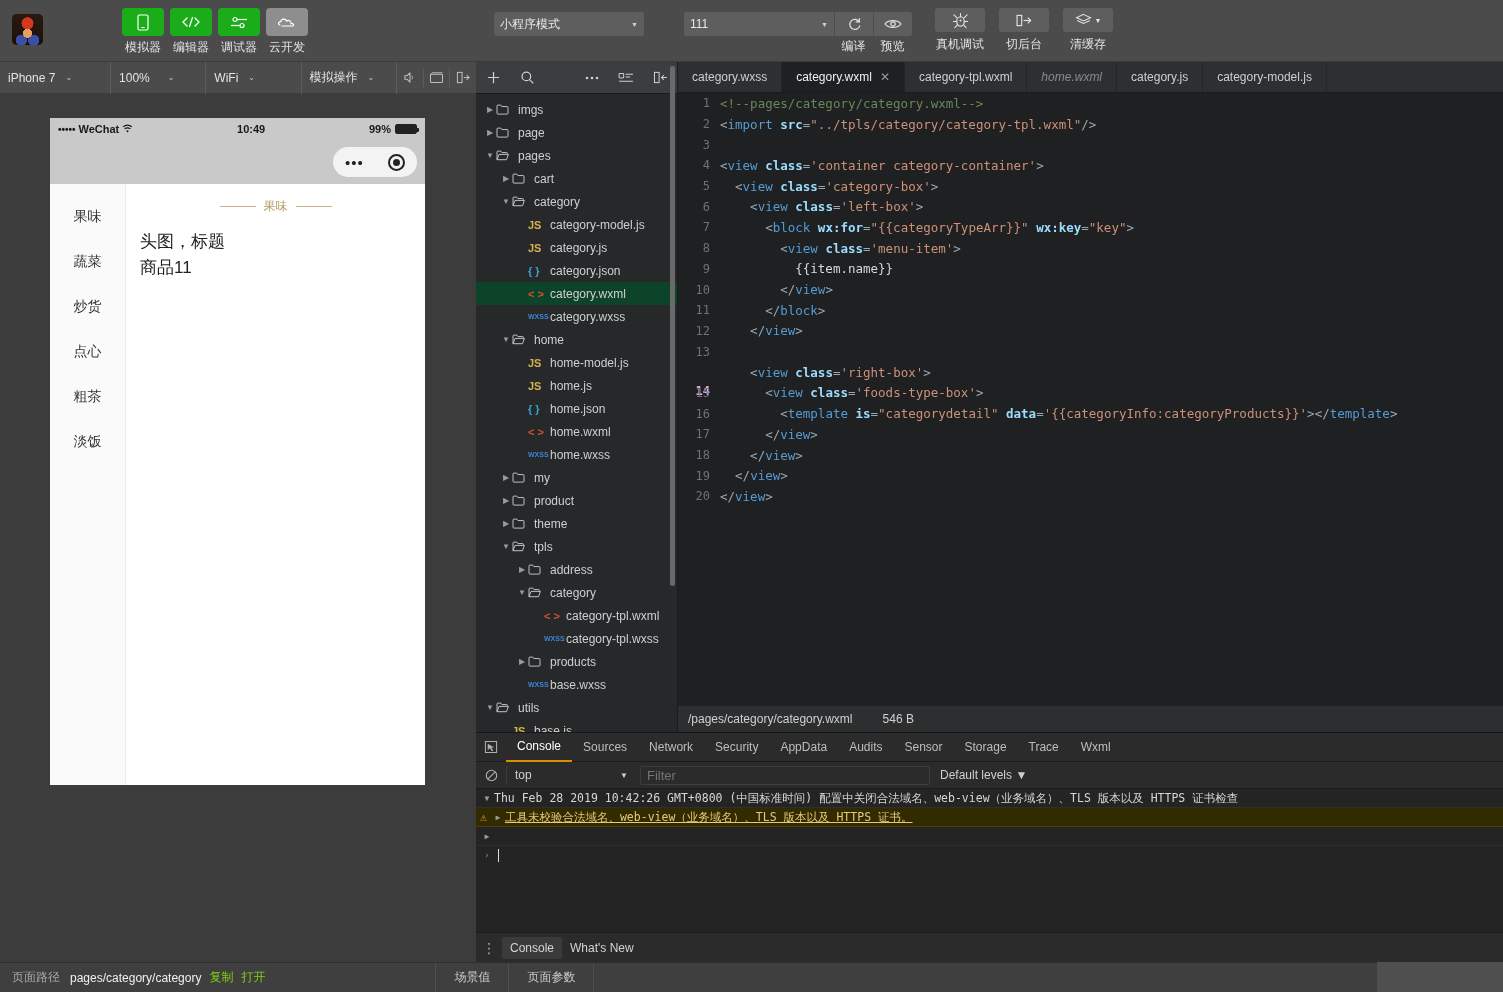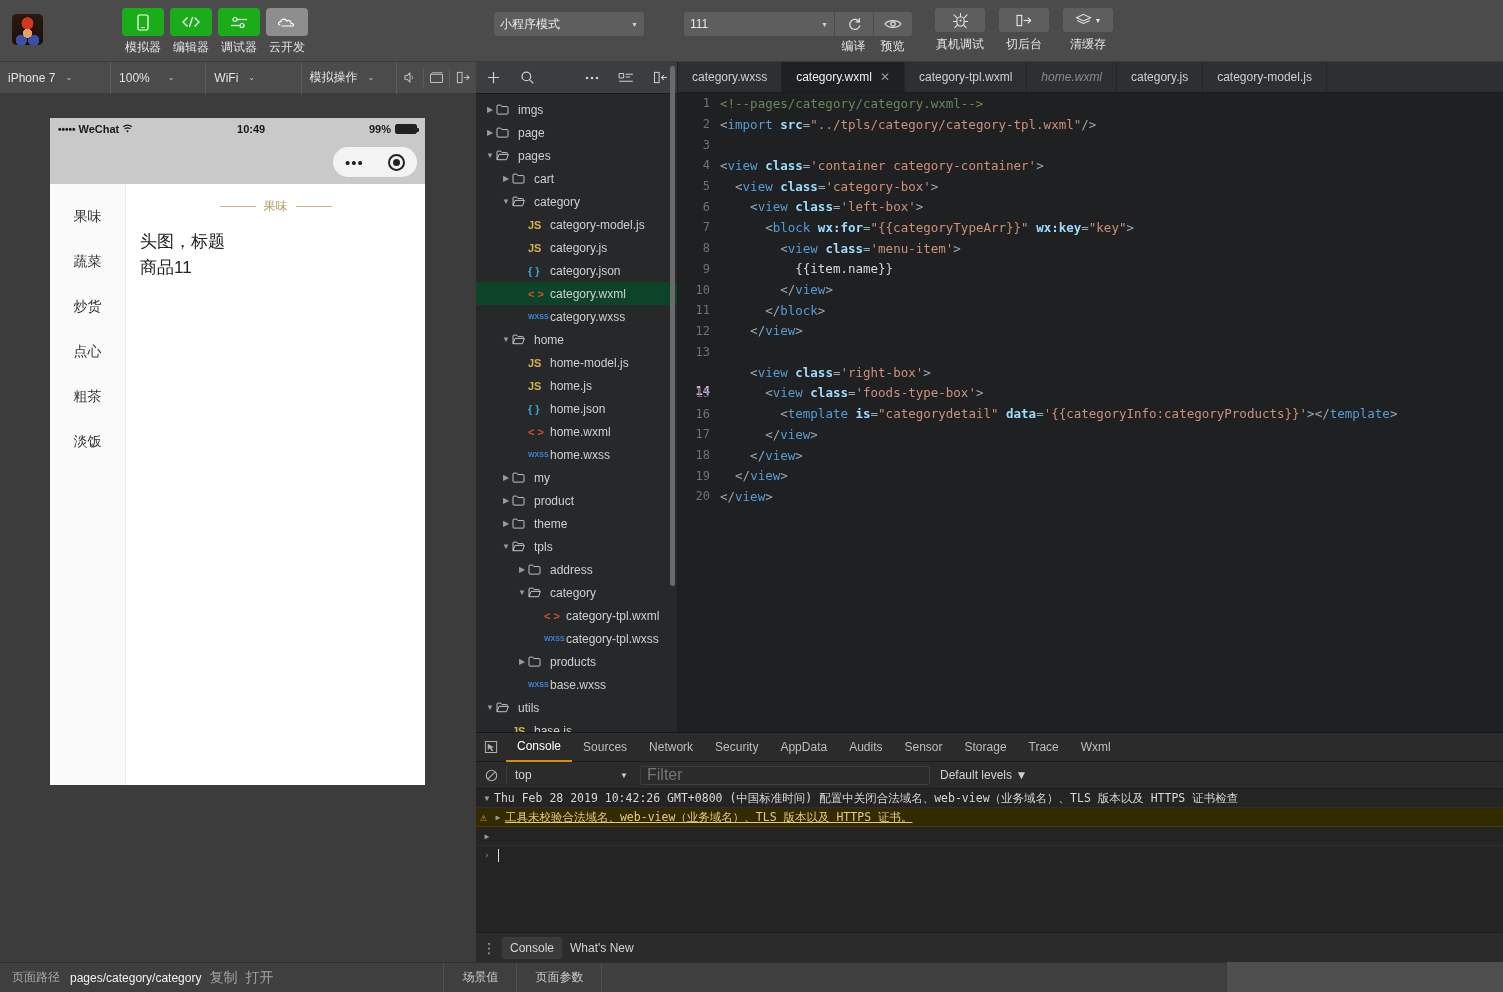--- a/index.html
+++ b/index.html
@@ -192,21 +192,21 @@
   .dt-tab.active { color: #fff; border-bottom: 2px solid #d98f00; }
   .dt-filter { height: 27px; background: #2b2b2b; display: flex; align-items: center;
     border-bottom: 1px solid #1b1b1b; }
   .dt-ban { width: 30px; display: flex; align-items: center; justify-content: center;
     color: #b0b0b0; cursor: pointer; font-size: 13px; }
   .ctx-sel { width: 130px; height: 19px; display: flex; align-items: center;
     font-size: 12px; color: #cfcfcf; border-left: 1px solid #3d3d3d; padding: 0 8px;
     cursor: pointer; }
   .ctx-sel .caret { margin-left: auto; font-size: 8px; }
   .flt { width: 290px; height: 19px; border: 1px solid #3d3d3d; border-radius: 2px;
-    background: transparent; color: #cfcfcf; font-size: 16px; padding: 0 6px;
+    background: transparent; color: #cfcfcf; font-size: 13px; padding: 0 6px;
     margin-left: 4px; outline: none; font-family: "Liberation Sans", sans-serif; }
   .lvl { font-size: 12px; color: #cfcfcf; margin-left: 10px; cursor: pointer; }
   .console { font-family: "DejaVu Sans Mono", monospace; font-size: 11.5px; }
   .crow { min-height: 19px; display: flex; align-items: center; padding: 1px 4px;
     border-bottom: 1px solid #2e2e2e; color: #d6d6d6; white-space: nowrap; }
   .crow.warn { background: #332b00; color: #e8c87a; border-bottom-color: #4a3d08; }
   .crow .tri { width: 14px; color: #9a9a9a; font-size: 8px; flex: 0 0 14px; text-align: center;}
   .crow .wi { color: #e8b339; margin-right: 4px; }
   .crow .lnk { text-decoration: underline; }
   .crow.prompt { color: #5b9bd5; border-bottom: none; }
@@ -214,25 +214,25 @@
     margin-left: 4px; }
   .dt-bottom { position: absolute; left: 0; bottom: 0; width: 1027px; height: 30px;
     background: #2b2b2b; border-top: 1px solid #1b1b1b; display: flex; align-items: center; }
   .dt-kebab { width: 26px; text-align: center; color: #b0b0b0; cursor: pointer;
     line-height: 1; font-size: 14px; letter-spacing: 0; }
   .dt-btab { padding: 0 8px; height: 22px; display: flex; align-items: center;
     font-size: 12px; color: #d4d4d4; cursor: pointer; }
   .dt-btab.active { background: #3b3b3b; border-radius: 2px; }
 
   
-  .botbar { position: absolute; left: 0; bottom: 0; width: 1227px; height: 30px;
+  .botbar { position: absolute; left: 0; bottom: 0; width: 1377px; height: 30px;
     background: #3f3f3f; border-top: 1px solid #2e2e2e; display: flex; align-items: center; }
   .bb-lbl { font-size: 12px; color: #a8a8a8; padding-left: 12px; }
   .bb-val { font-size: 12px; color: #f0f0f0; padding-left: 10px; }
-  .bb-link { font-size: 14px; color: #a3a3a3; padding-left: 8px; cursor: pointer; }
+  .bb-link { font-size: 12px; color: #84cc16; padding-left: 8px; cursor: pointer; }
   .bb-sep { width: 1px; height: 30px; background: #4f4f4f; }
   .bb-cell { font-size: 12px; color: #c9c9c9; padding: 0 18px; height: 30px;
     display: flex; align-items: center; cursor: pointer; }
   .spacer-grow { flex: 1; }
 </style>
 </head>
 <body>
 
 <div class="app">
 
@@ -748,20 +748,24 @@
         <div class="cline"><span class="gut">12</span><span class="ctxt"><span class="c-plain">    </span><span class="c-punc">&lt;/</span><span class="c-tag">view</span><span class="c-punc">&gt;</span></span></div>
         <div class="cline"><span class="gut">13</span><span class="ctxt"></span></div>
         <div class="cline cur"><span class="gut">14</span><span class="ctxt"><span class="c-plain">    </span><span class="c-punc">&lt;</span><span class="c-tag">view</span><span class="c-plain"> </span><span class="c-attr">class</span><span class="c-punc">=</span><span class="c-str">'right-box'</span><span class="c-punc">&gt;</span></span></div>
         <div class="cline"><span class="gut">15</span><span class="ctxt"><span class="c-plain">      </span><span class="c-punc">&lt;</span><span class="c-tag">view</span><span class="c-plain"> </span><span class="c-attr">class</span><span class="c-punc">=</span><span class="c-str">'foods-type-box'</span><span class="c-punc">&gt;</span></span></div>
         <div class="cline"><span class="gut">16</span><span class="ctxt"><span class="c-plain">        </span><span class="c-punc">&lt;</span><span class="c-tag">template</span><span class="c-plain"> </span><span class="c-attr">is</span><span class="c-punc">=</span><span class="c-str">"categorydetail"</span><span class="c-plain"> </span><span class="c-attr">data</span><span class="c-punc">=</span><span class="c-str">'{{categoryInfo:categoryProducts}}'</span><span class="c-punc">&gt;</span><span class="c-punc">&lt;/</span><span class="c-tag">template</span><span class="c-punc">&gt;</span></span></div>
         <div class="cline"><span class="gut">17</span><span class="ctxt"><span class="c-plain">      </span><span class="c-punc">&lt;/</span><span class="c-tag">view</span><span class="c-punc">&gt;</span></span></div>
         <div class="cline"><span class="gut">18</span><span class="ctxt"><span class="c-plain">    </span><span class="c-punc">&lt;/</span><span class="c-tag">view</span><span class="c-punc">&gt;</span></span></div>
         <div class="cline"><span class="gut">19</span><span class="ctxt"><span class="c-plain">  </span><span class="c-punc">&lt;/</span><span class="c-tag">view</span><span class="c-punc">&gt;</span></span></div>
         <div class="cline"><span class="gut">20</span><span class="ctxt"><span class="c-punc">&lt;/</span><span class="c-tag">view</span><span class="c-punc">&gt;</span></span></div>
       </div>
+    <div class="statusline">
+      <span>/pages/category/category.wxml</span>
+      <span>546 B</span>
+    </div>
   </div>
 
   <div class="devtools">
     <div class="dt-tabs" id="dttabs">
       <div class="dt-ico">
         <svg width="14" height="14" viewBox="0 0 15 15" fill="none">
             <path d="M1.5 1.5 H13.5 V13.5 H1.5 Z" stroke="#b0b0b0" stroke-width="1.1"></path>
             <path d="M4 4 L4 11 L6.4 8.6 L8.2 12 L9.8 11.2 L8 8 L11 8 Z" fill="#b0b0b0"></path>
           </svg>
       </div>

